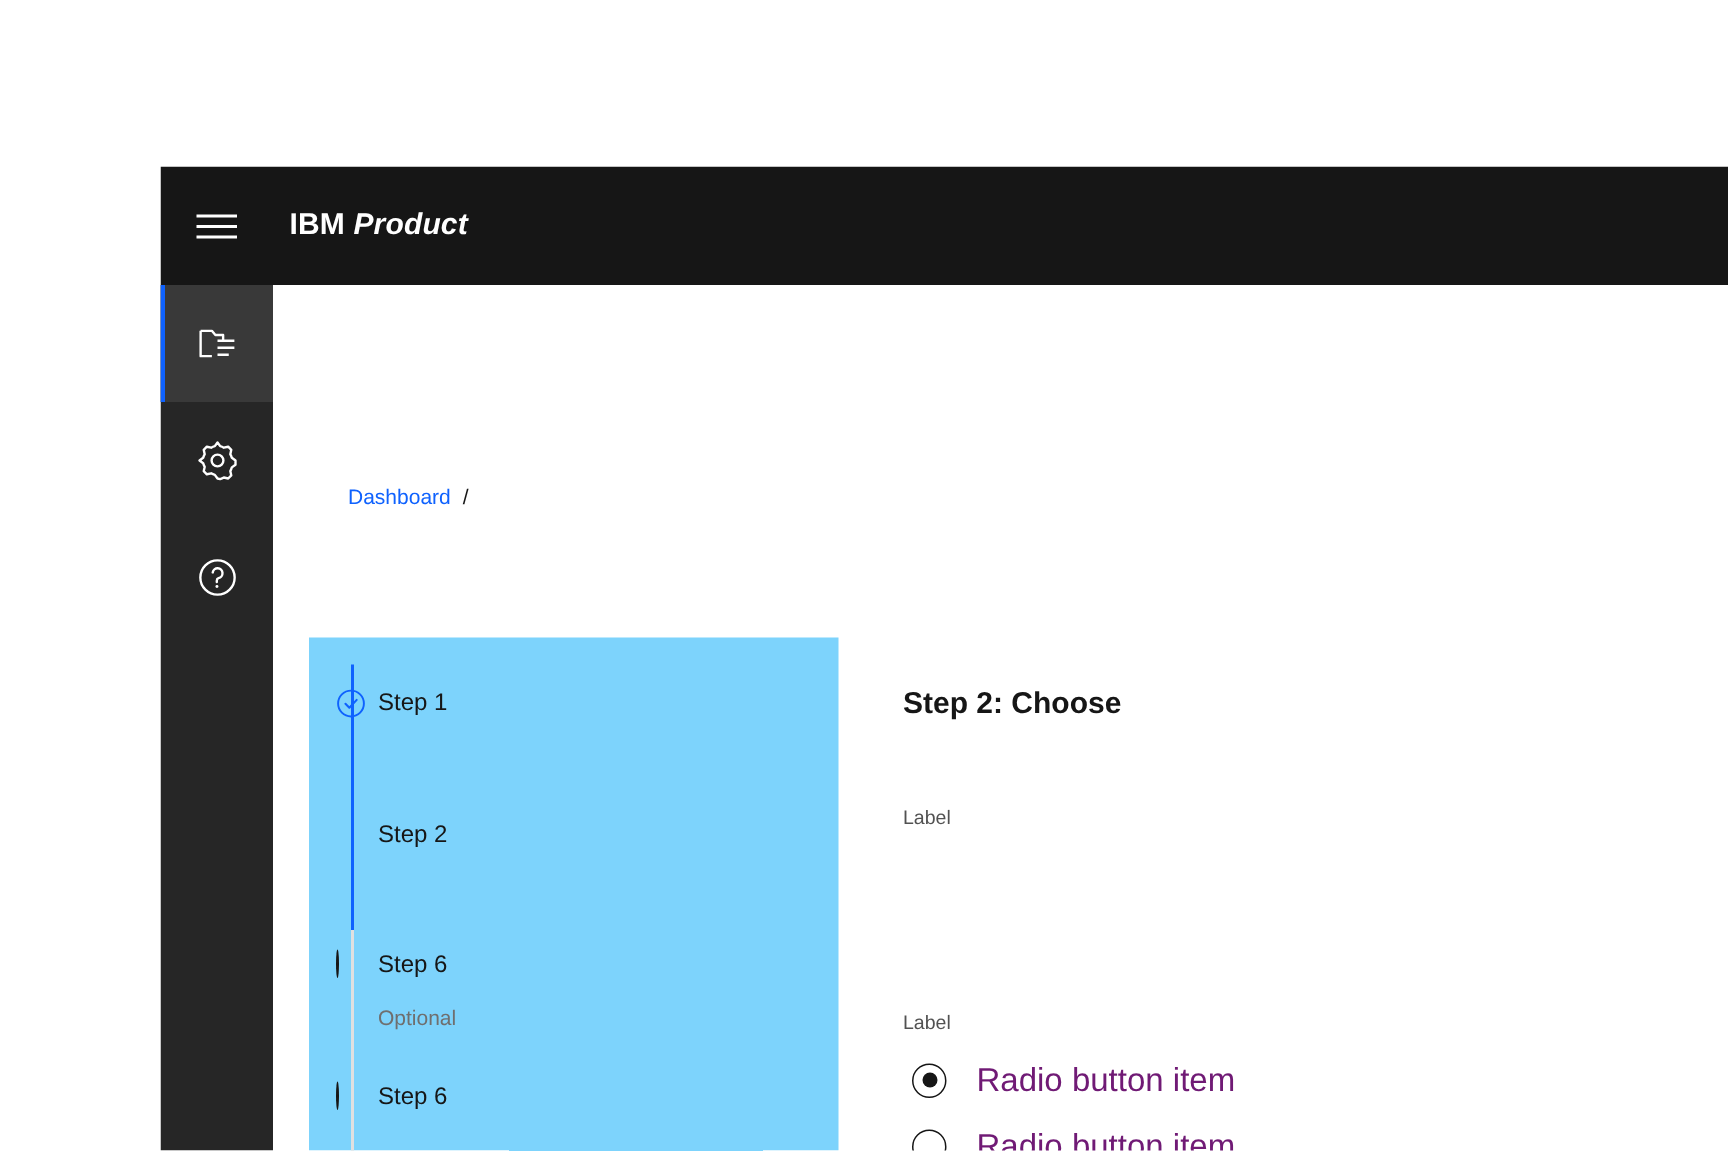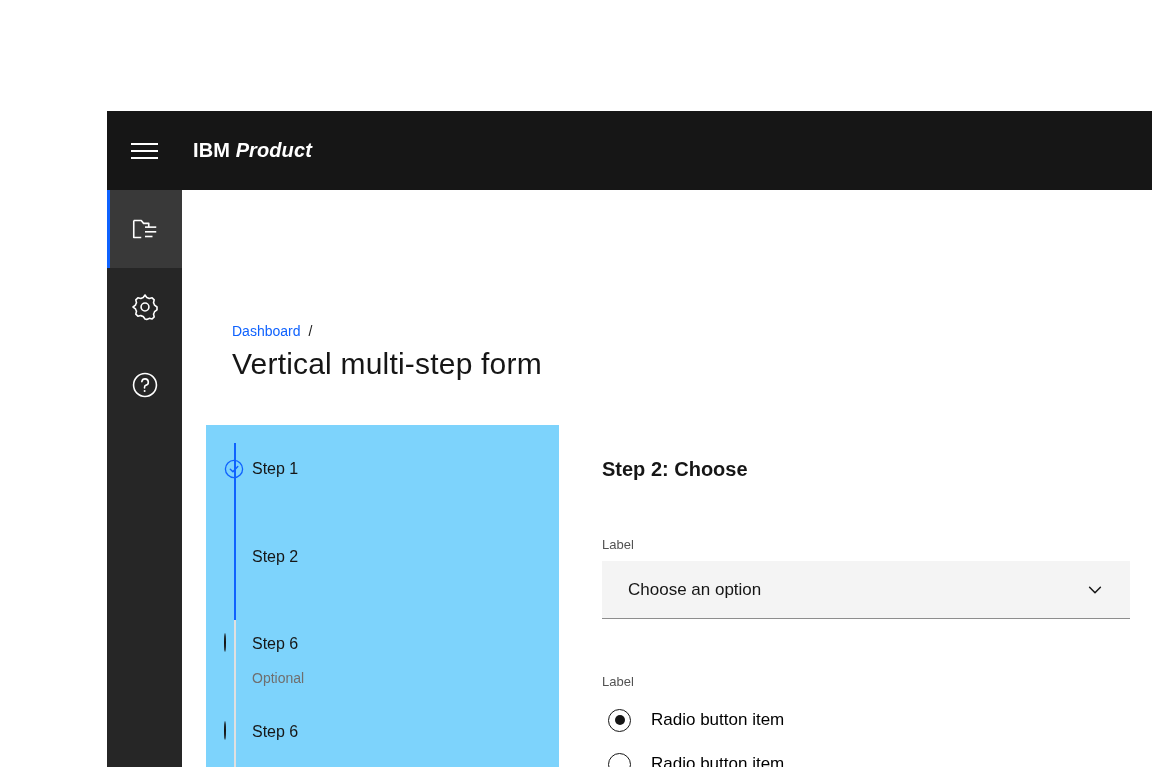--- a/index.html
+++ b/index.html
@@ -273,22 +273,22 @@
     content: "";
     position: absolute;
     left: 50%; top: 50%;
     transform: translate(-50%, -50%);
     width: 10px; height: 10px;
     border-radius: 50%;
     background: #161616;
   }
   .radio-text {
     margin-left: 20px;
-    font-size: 17px;
-    color: #000000;
+    font-size: 22px;
+    color: #701a75;
     white-space: nowrap;
   }
 </style>
 </head>
 <body>
 
 <div id="app-window">
 
   <div id="header">
     <div id="hamburger-button">
@@ -336,21 +336,20 @@
     </div>
 
   </div>
 
   <div id="content">
 
     <div id="breadcrumb">
       <span class="crumb-link">Dashboard</span><span class="crumb-sep">/</span>
     </div>
 
-    <h1 id="page-title">Vertical multi-step form</h1>
 
     <div id="progress-panel">
       <div id="progress-list">
 
         <div class="progress-line" id="progress-line-done"></div>
         <div class="progress-line" id="progress-line-todo"></div>
 
         <div class="step-item" id="step-1">
           <span class="step-marker">
             <svg width="20" height="20" viewBox="0 0 20 20" fill="none">
@@ -385,28 +384,20 @@
 
       </div>
     </div>
 
     <div id="form-pane">
 
       <div id="form-heading">Step 2: Choose</div>
 
       <div id="select-label">Label</div>
 
-      <div id="select-control">
-        <span id="select-value">Choose an option</span>
-        <span id="select-chevron">
-          <svg width="18" height="18" viewBox="0 0 18 18" fill="none" stroke="#161616" stroke-width="1.5">
-            <path d="M3.6 6.3L9 11.7l5.4-5.4" stroke-linecap="round" stroke-linejoin="round"></path>
-          </svg>
-        </span>
-      </div>
 
       <div id="radio-group-label">Label</div>
 
       <div id="radio-group">
 
         <div class="radio-row">
           <span class="radio-mark checked"></span>
           <span class="radio-text">Radio button item</span>
         </div>
 

